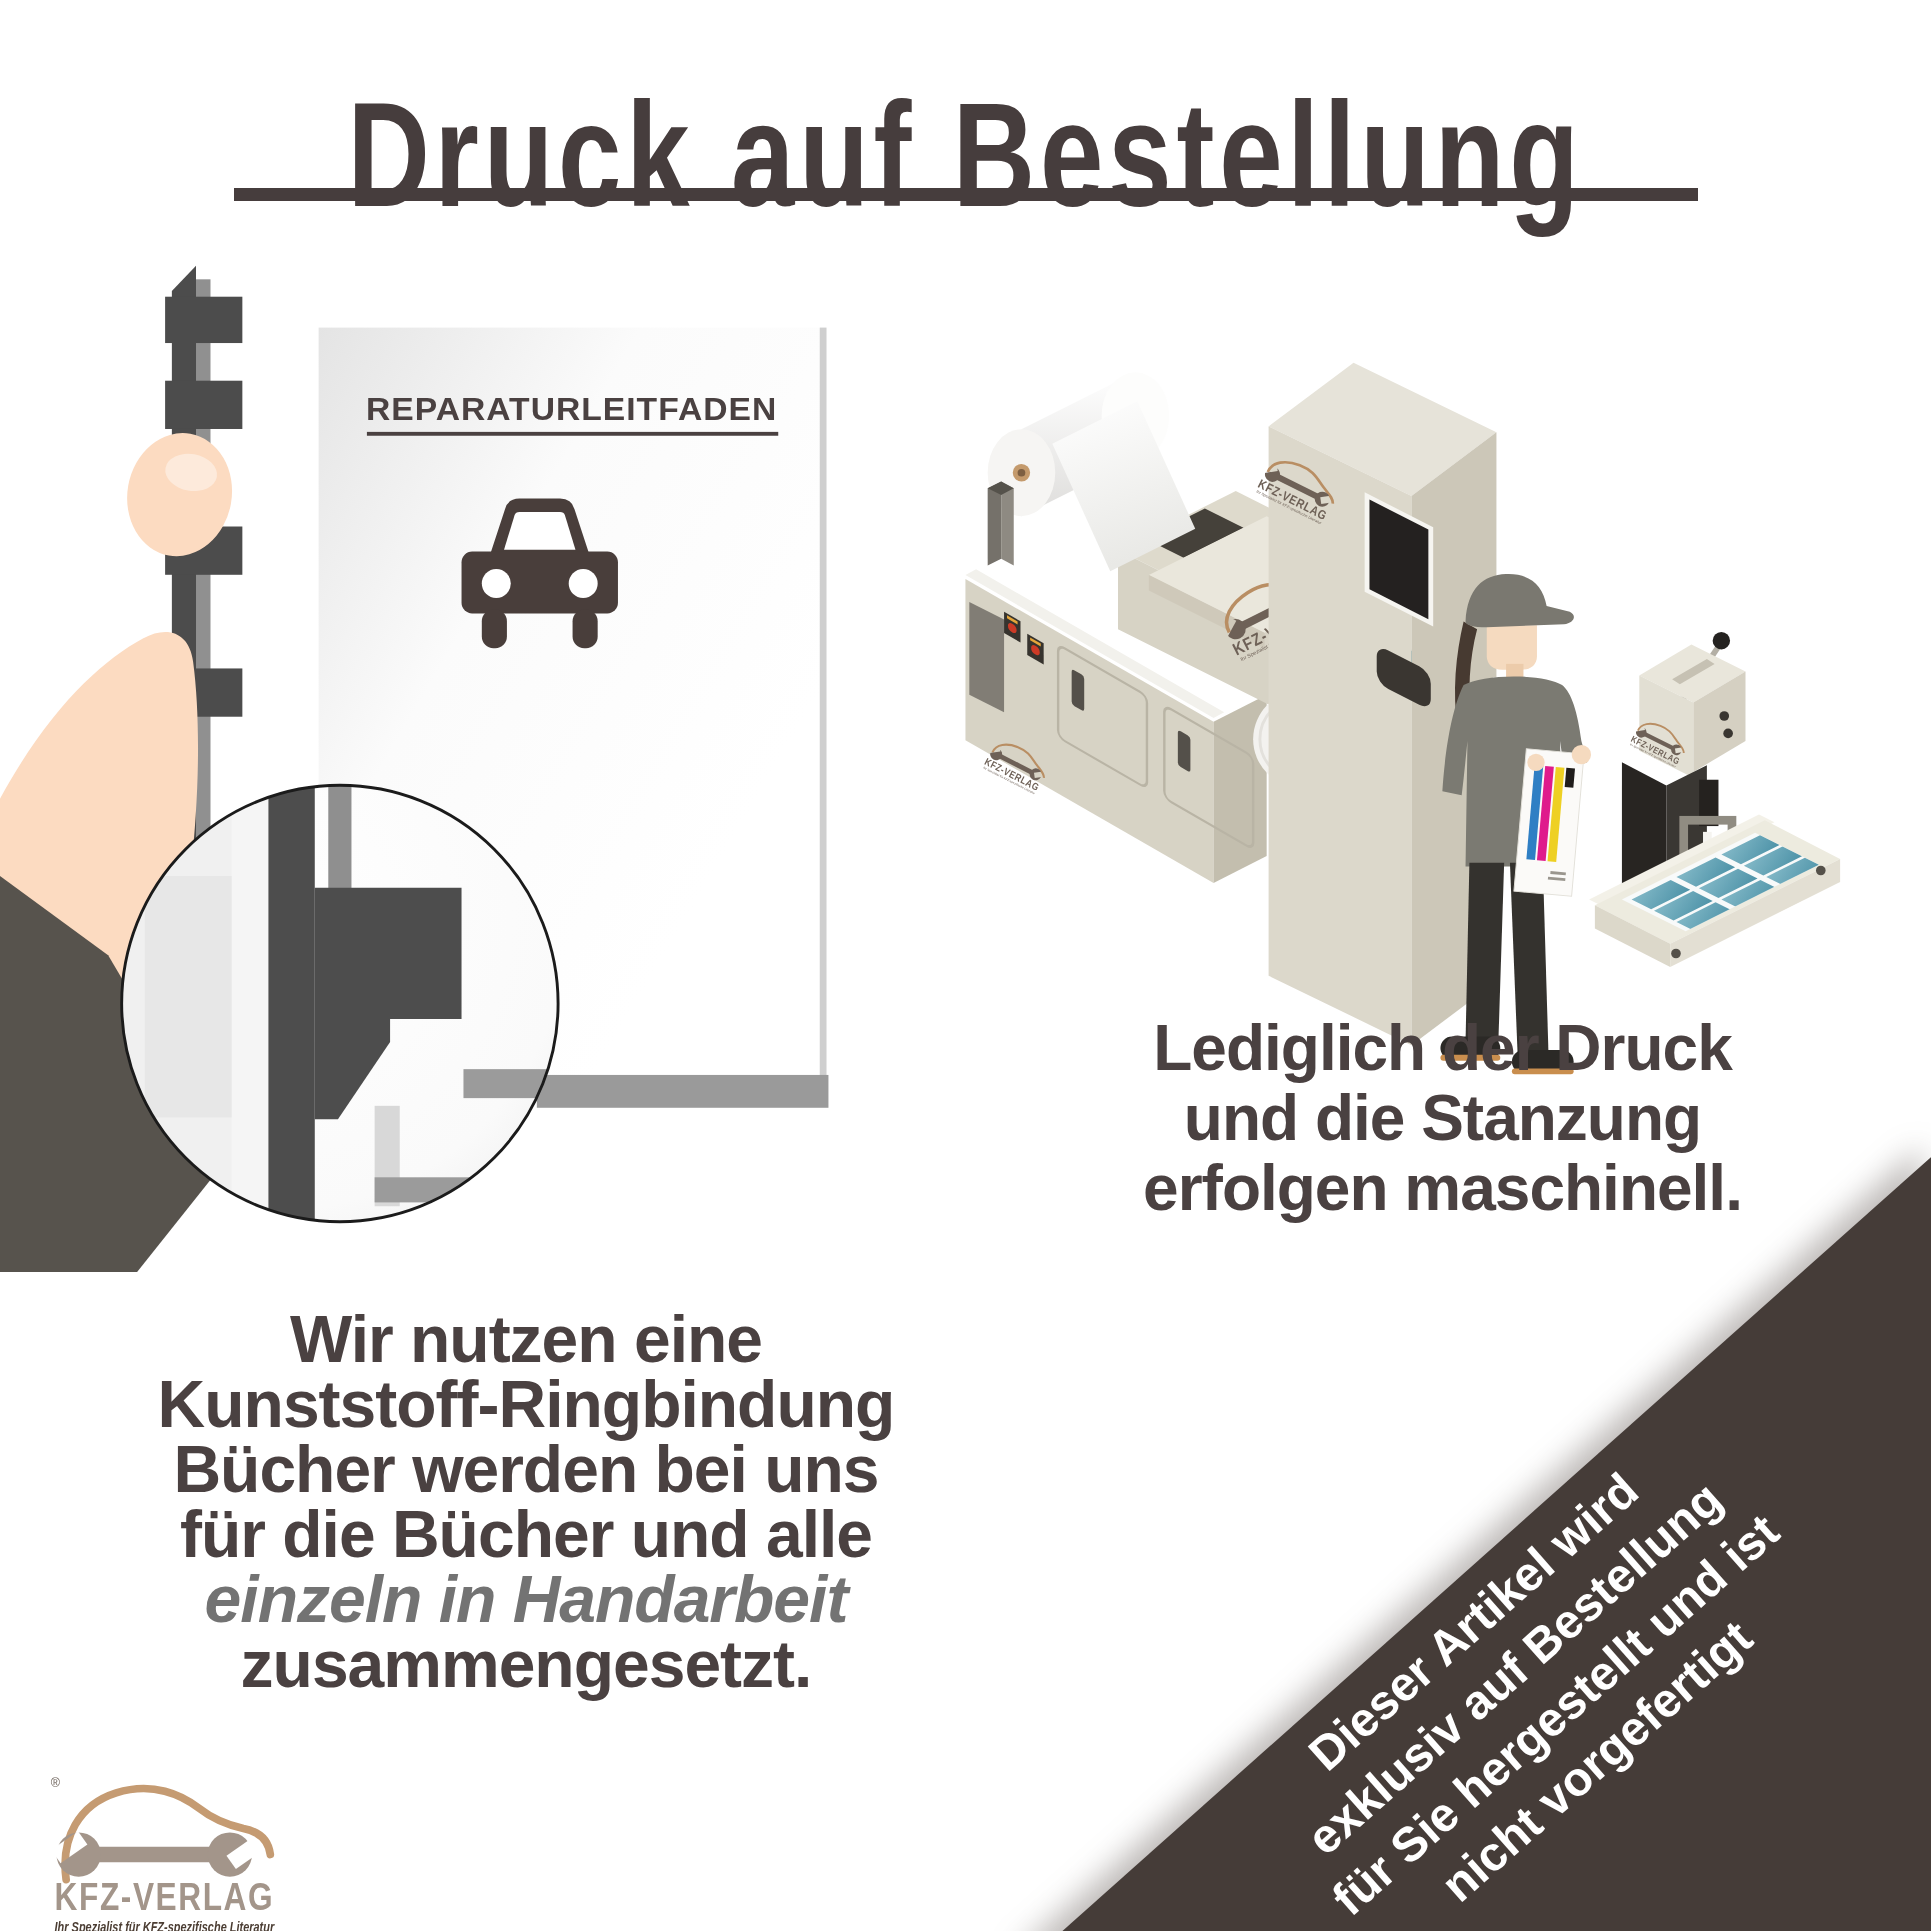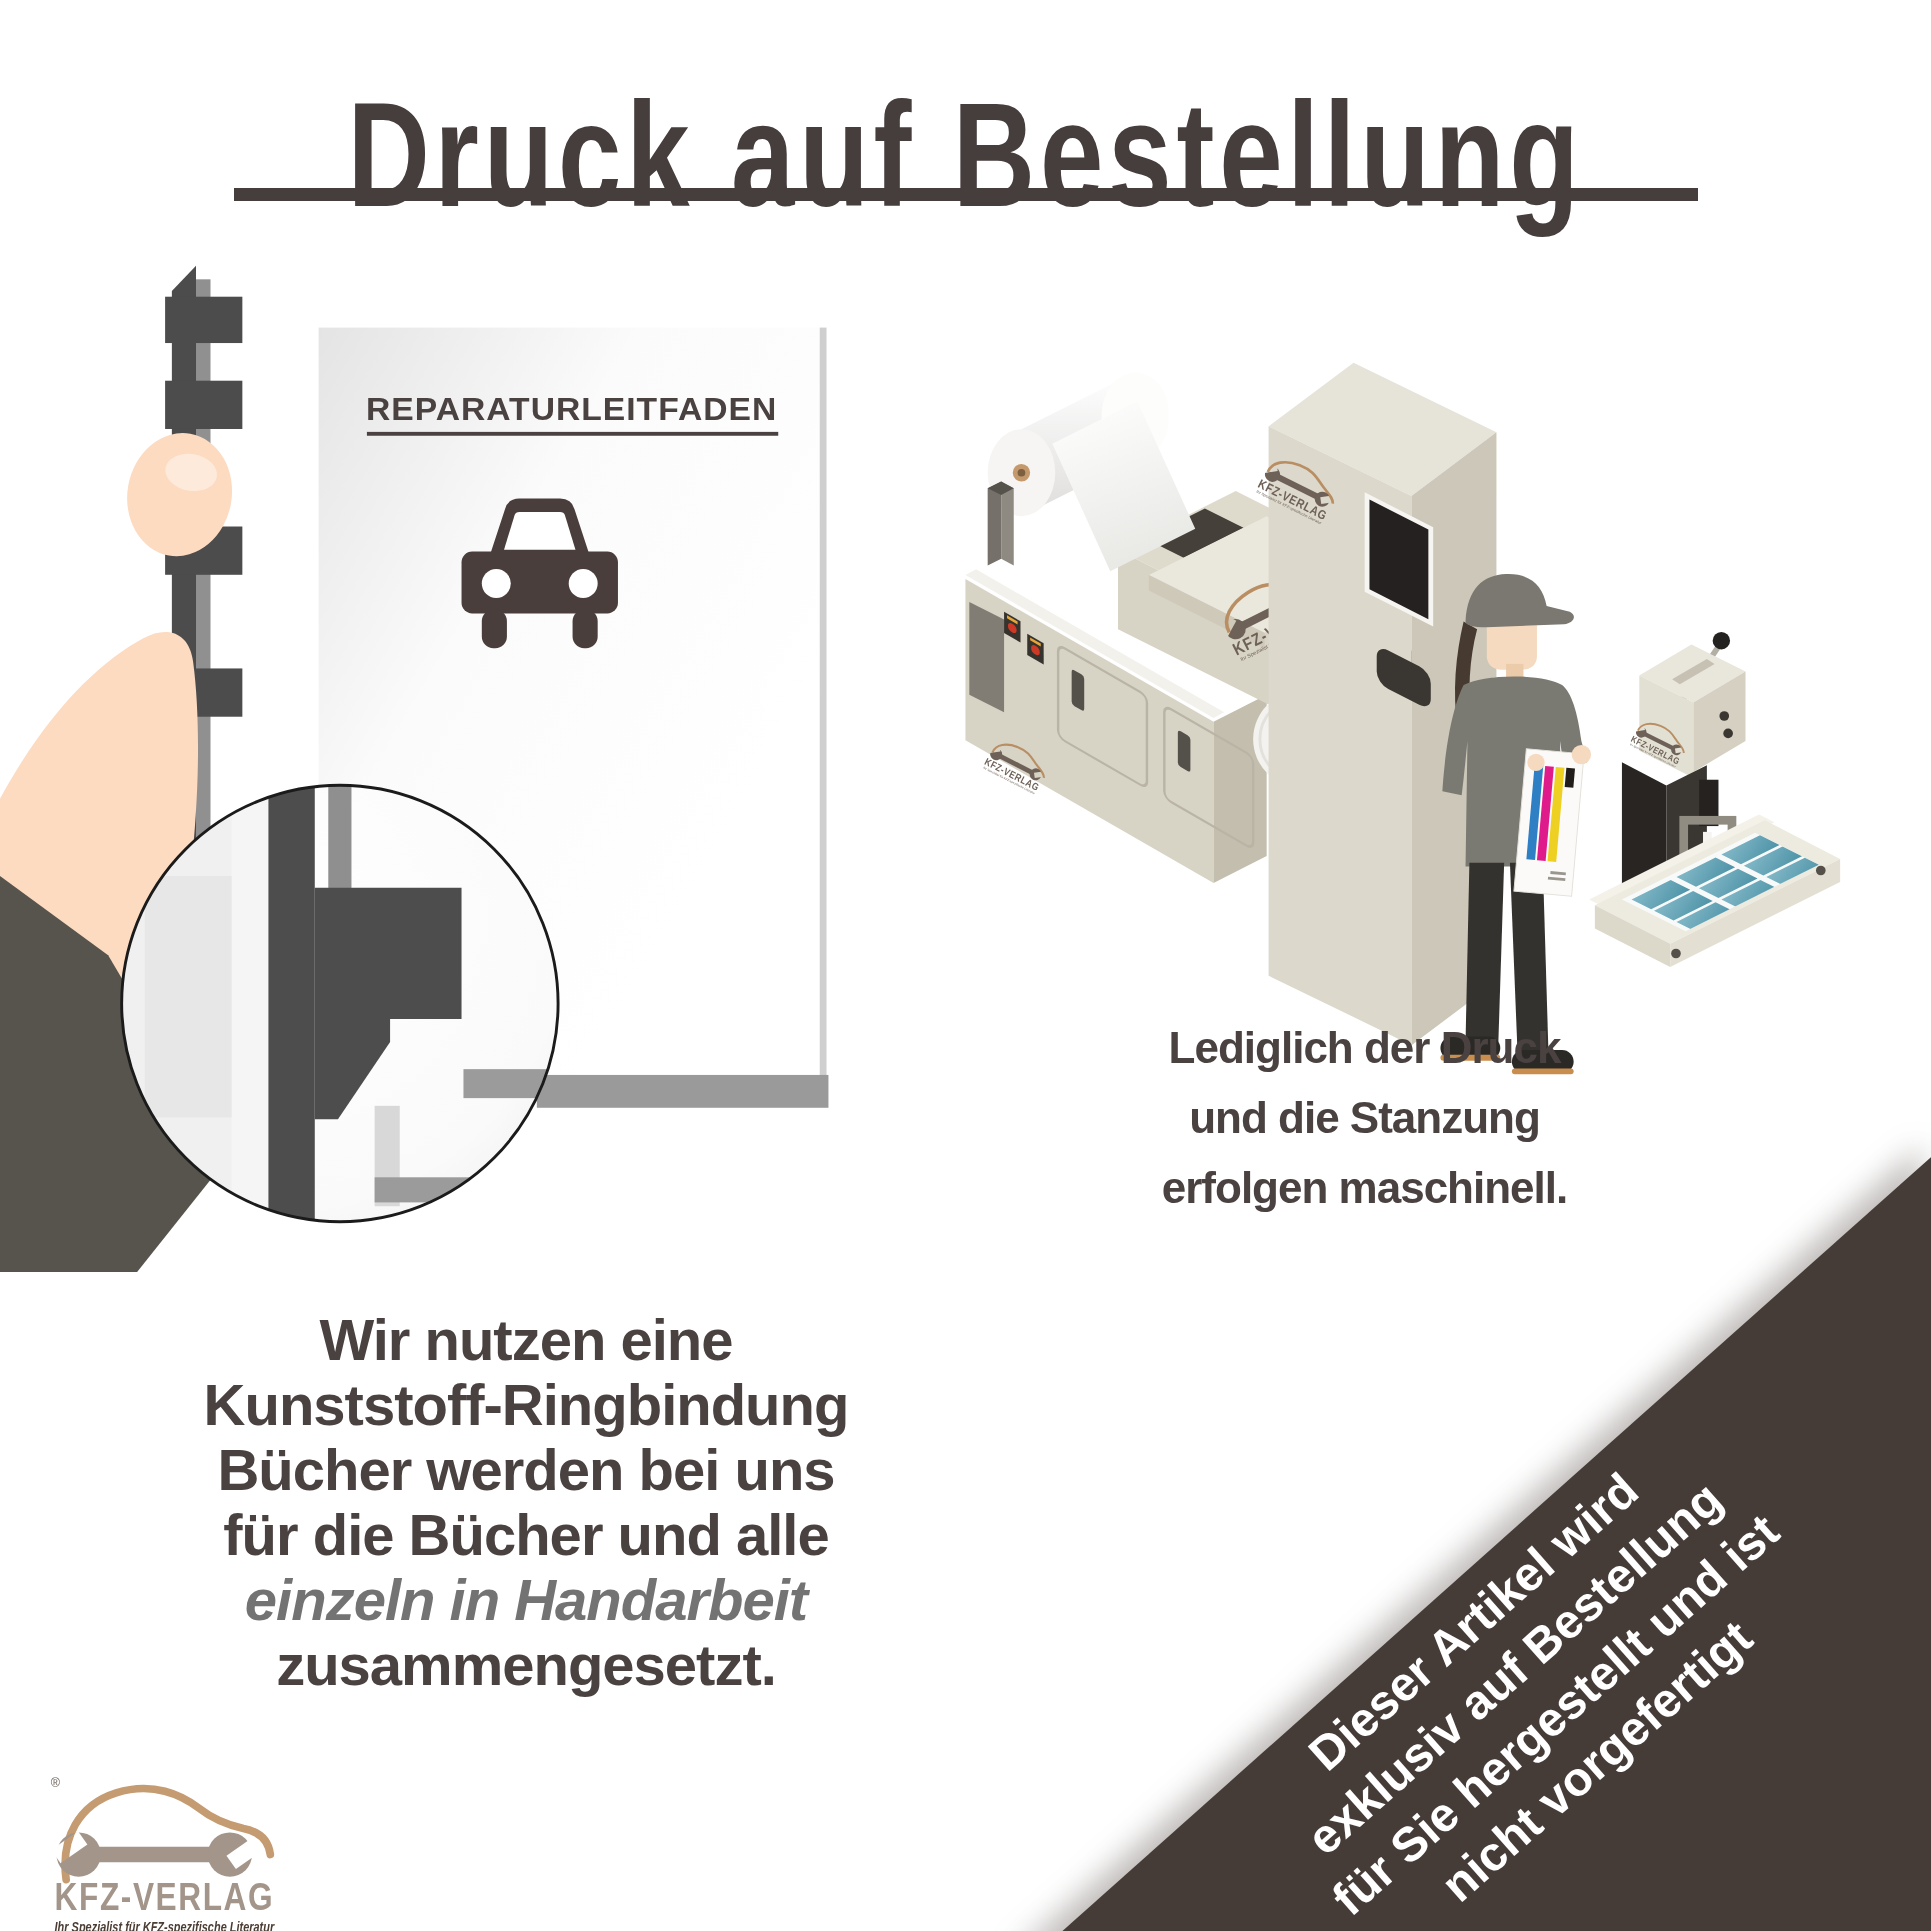--- a/index.html
+++ b/index.html
@@ -5,22 +5,22 @@
   html,body{margin:0;padding:0;background:#ffffff;}
   .canvas{position:relative;width:1931px;height:1931px;background:#ffffff;overflow:hidden;
           font-family:"Liberation Sans",sans-serif;margin-top:36px;}
   
   .title{position:absolute;top:33px;left:0;right:0;text-align:center;
          font-weight:800;font-size:114px;letter-spacing:4.8px;color:#463d3d;
          transform:scaleY(1.30);transform-origin:center top;white-space:nowrap;}
   .title-underline{position:absolute;top:152px;left:234px;width:1464px;height:12.6px;background:#463d3d;}
   
   .caption{position:absolute;text-align:center;font-weight:700;color:#4a4141;letter-spacing:-1px;}
-  .caption-machine{left:930px;top:977px;width:869px;font-size:44px;line-height:70px;}
-  .caption-binding{left:43px;top:1271px;width:966px;font-size:58px;line-height:65px;}
+  .caption-machine{left:1008px;top:977px;width:869px;font-size:64px;line-height:70px;}
+  .caption-binding{left:43px;top:1271px;width:966px;font-size:66px;line-height:65px;}
   .caption .hl{color:#737373;font-style:italic;}
   
   .ribbon-shadow{position:absolute;left:0;top:0;width:1931px;height:1931px;pointer-events:none;
                  filter:drop-shadow(-9.7px -9.7px 15.4px rgba(90,80,74,0.40));}
   .ribbon{position:absolute;left:966px;top:1062px;width:966px;height:869px;background:#453c38;
           clip-path:polygon(5.8% 100%,100% 6.7%,100% 100%);}
   .ribbon-text{position:absolute;left:1062px;top:1448px;width:946px;height:415px;
                display:flex;flex-direction:column;justify-content:center;align-items:center;
                transform:rotate(-41.5deg);color:#ffffff;font-weight:700;font-size:48px;line-height:62px;
                text-align:center;white-space:nowrap;}

